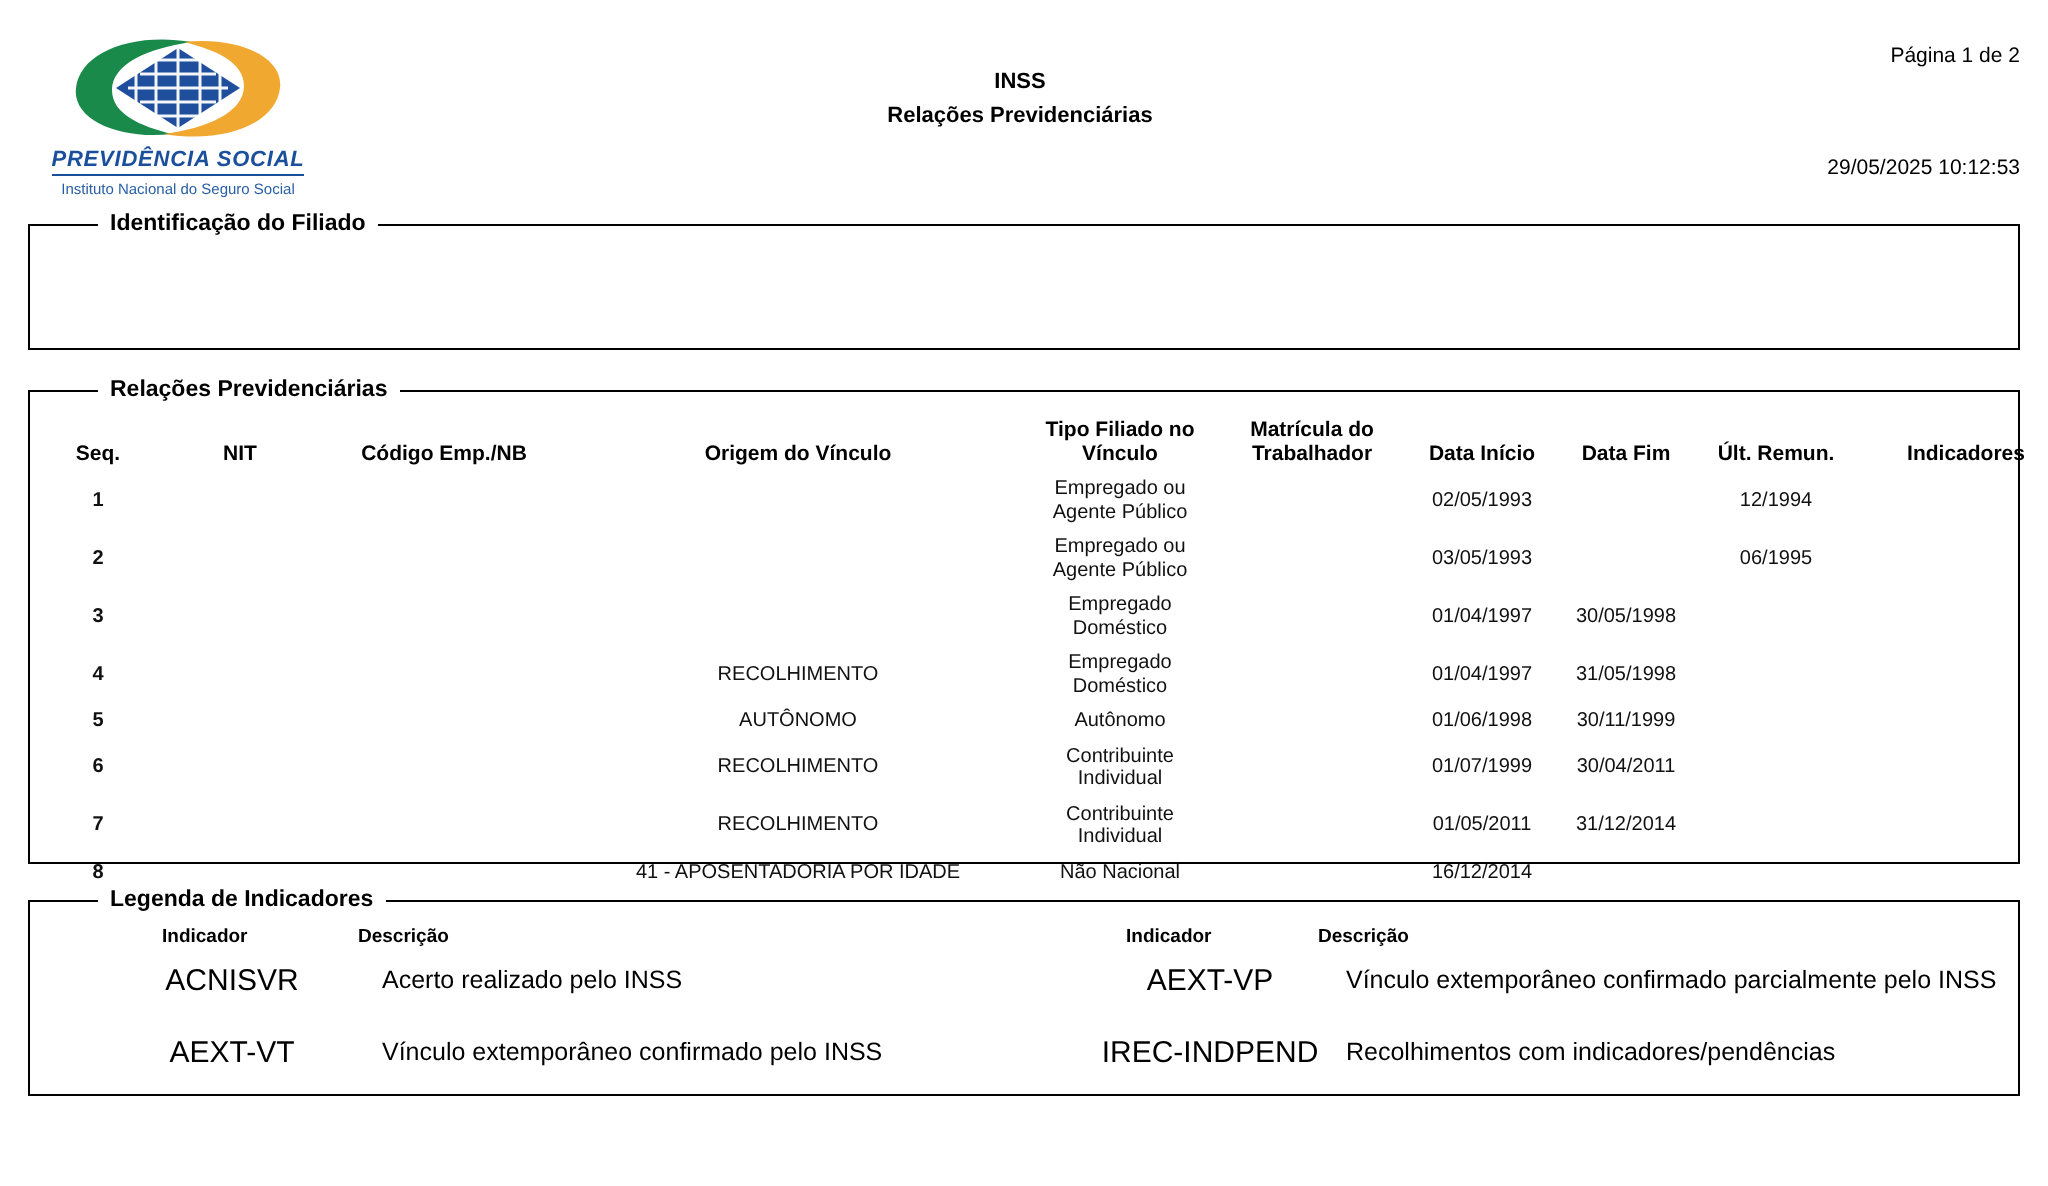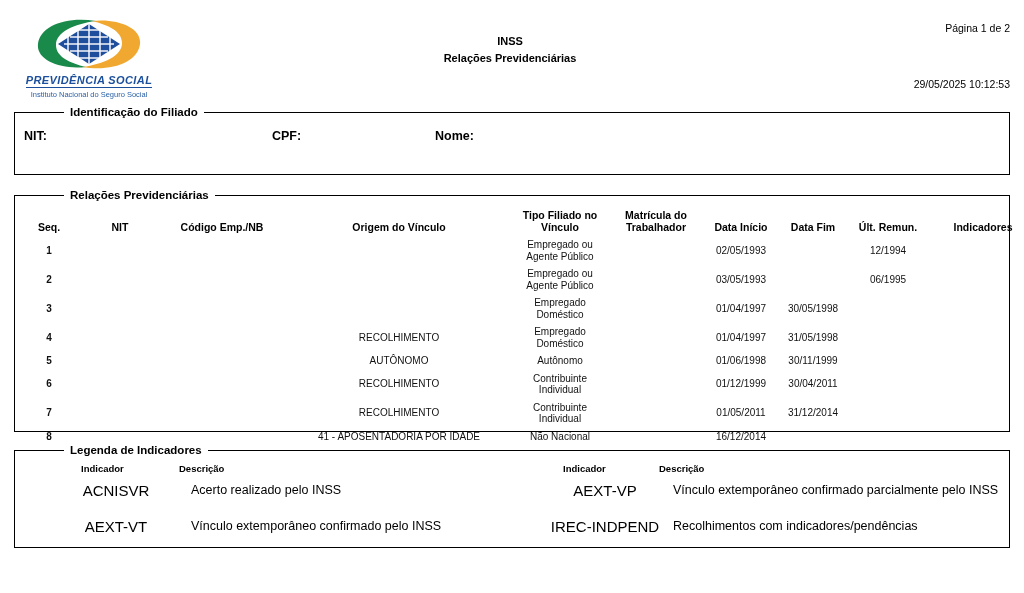--- a/index.html
+++ b/index.html
@@ -92,21 +92,21 @@
   
   .fs {
     position: absolute;
     border: 1.5px solid #000;
     box-sizing: border-box;
     background: #fff;
   }
   .fs-legend {
     position: absolute;
     top: -8px;
-    left: 49px;
+    left: 34px;
     background: #fff;
     padding: 0 6px;
     font-size: 11.5px;
     font-weight: bold;
     line-height: 14px;
     white-space: nowrap;
   }
 
   #fs-ident  { left: 14px; top: 112px; width: 996px; height: 63px; }
   #fs-rel    { left: 14px; top: 195px; width: 996px; height: 237px; }
@@ -255,31 +255,20 @@
 
   <div class="page-meta">
     <div class="pg">Página 1 de 2</div>
     <div class="ts">29/05/2025 10:12:53</div>
   </div>
 </div>
 
 <div class="fs" id="fs-ident">
   <div class="fs-legend">Identificação do Filiado</div>
 
-  <div class="ident-row" id="ident-row-1">
-    <div class="ident-field fld-nit">
-      <span>NIT:</span><span class="ident-value"></span>
-    </div>
-    <div class="ident-field fld-cpf">
-      <span>CPF:</span><span class="ident-value"></span>
-    </div>
-    <div class="ident-field fld-nome">
-      <span>Nome:</span><span class="ident-value"></span>
-    </div>
-  </div>
 
 </div>
 
 <div class="fs" id="fs-rel">
   <div class="fs-legend">Relações Previdenciárias</div>
 
   <table class="tbl">
     <thead>
       <tr>
         <th class="c-seq">Seq.</th>
@@ -355,21 +344,21 @@
           <td class="c-rem"></td>
           <td class="c-ind"></td>
         </tr>
         <tr>
           <td class="c-seq">6</td>
           <td class="c-nit"></td>
           <td class="c-cod"></td>
           <td class="c-org">RECOLHIMENTO</td>
           <td class="c-tipo">Contribuinte Individual</td>
           <td class="c-matr"></td>
-          <td class="c-ini">01/12/1999</td>
+          <td class="c-ini">01/07/1999</td>
           <td class="c-fim">30/04/2011</td>
           <td class="c-rem"></td>
           <td class="c-ind"></td>
         </tr>
         <tr>
           <td class="c-seq">7</td>
           <td class="c-nit"></td>
           <td class="c-cod"></td>
           <td class="c-org">RECOLHIMENTO</td>
           <td class="c-tipo">Contribuinte Individual</td>

